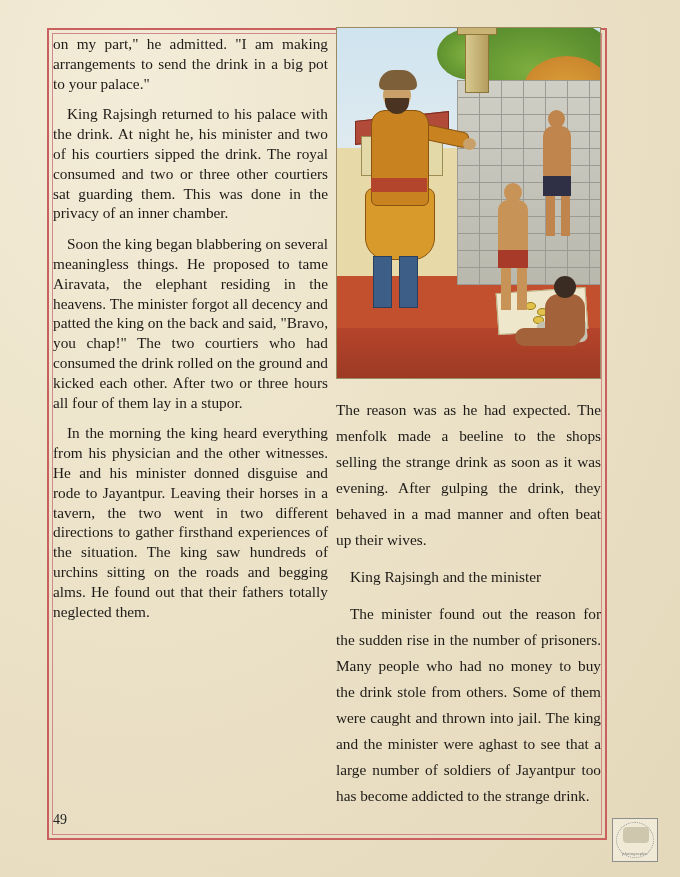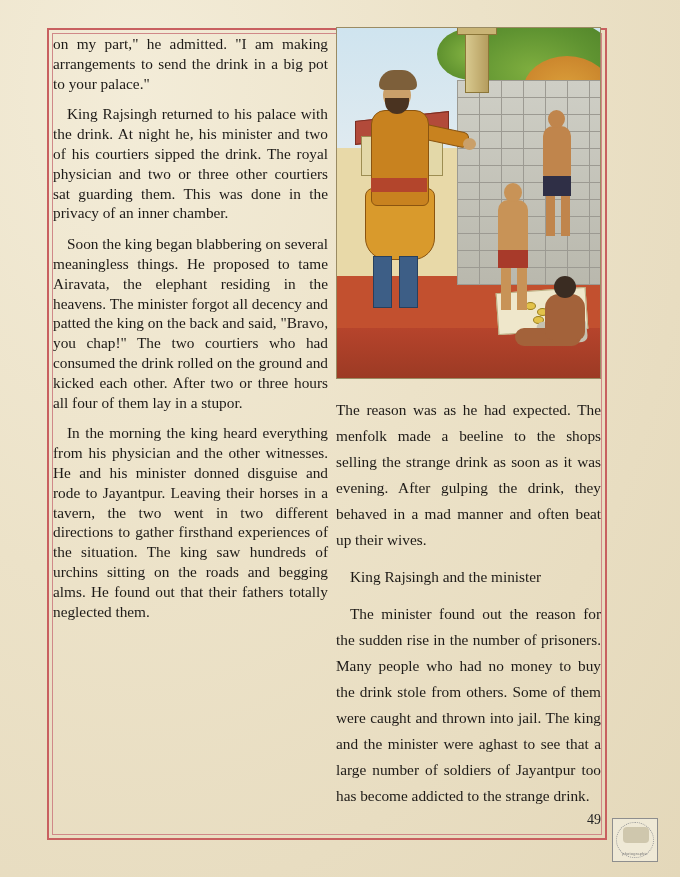--- a/index.html
+++ b/index.html
@@ -81,21 +81,21 @@
     font-size: 15.3px;
     line-height: 26px;
   }
 
   
   .page-number {
     position: absolute;
     left: 0;
     top: 778px;
     width: 548px;
-    text-align: right;
+    text-align: left;
     font-size: 14px;
     color: #222;
     font-family: "Liberation Serif", serif;
   }
 
   
   .illus {
     position: absolute;
     left: 283px;
     top: -7px;
@@ -353,21 +353,21 @@
 <div class="page">
 
   <div class="page-border">
     <div class="page-border-inner"></div>
   </div>
 
   <div class="content">
 
     <div class="col-left">
       <p class="para noindent">on my part," he admitted. "I am making arrangements to send the drink in a big pot to your palace."</p>
-      <p class="para">King Rajsingh returned to his palace with the drink. At night he, his minister and two of his courtiers sipped the drink. The royal physician and two or three other courtiers sat guarding them. This was done in the privacy of an inner chamber.</p>
+      <p class="para">King Rajsingh returned to his palace with the drink. At night he, his minister and two of his courtiers sipped the drink. The royal consumed and two or three other courtiers sat guarding them. This was done in the privacy of an inner chamber.</p>
       <p class="para">Soon the king began blabbering on several meaningless things. He proposed to tame Airavata, the elephant residing in the heavens. The minister forgot all decency and patted the king on the back and said, "Bravo, you chap!" The two courtiers who had consumed the drink rolled on the ground and kicked each other. After two or three hours all four of them lay in a stupor.</p>
       <p class="para">In the morning the king heard everything from his physician and the other witnesses. He and his minister donned disguise and rode to Jayantpur. Leaving their horses in a tavern, the two went in two different directions to gather firsthand experiences of the situation. The king saw hundreds of urchins sitting on the roads and begging alms. He found out that their fathers totally neglected them.</p>
     </div>
 
     <div class="illus">
       <div class="sky"></div>
       <div class="foliage-c"></div>
       <div class="foliage-a"></div>
       <div class="foliage-b"></div>
       <div class="trunk"></div>

